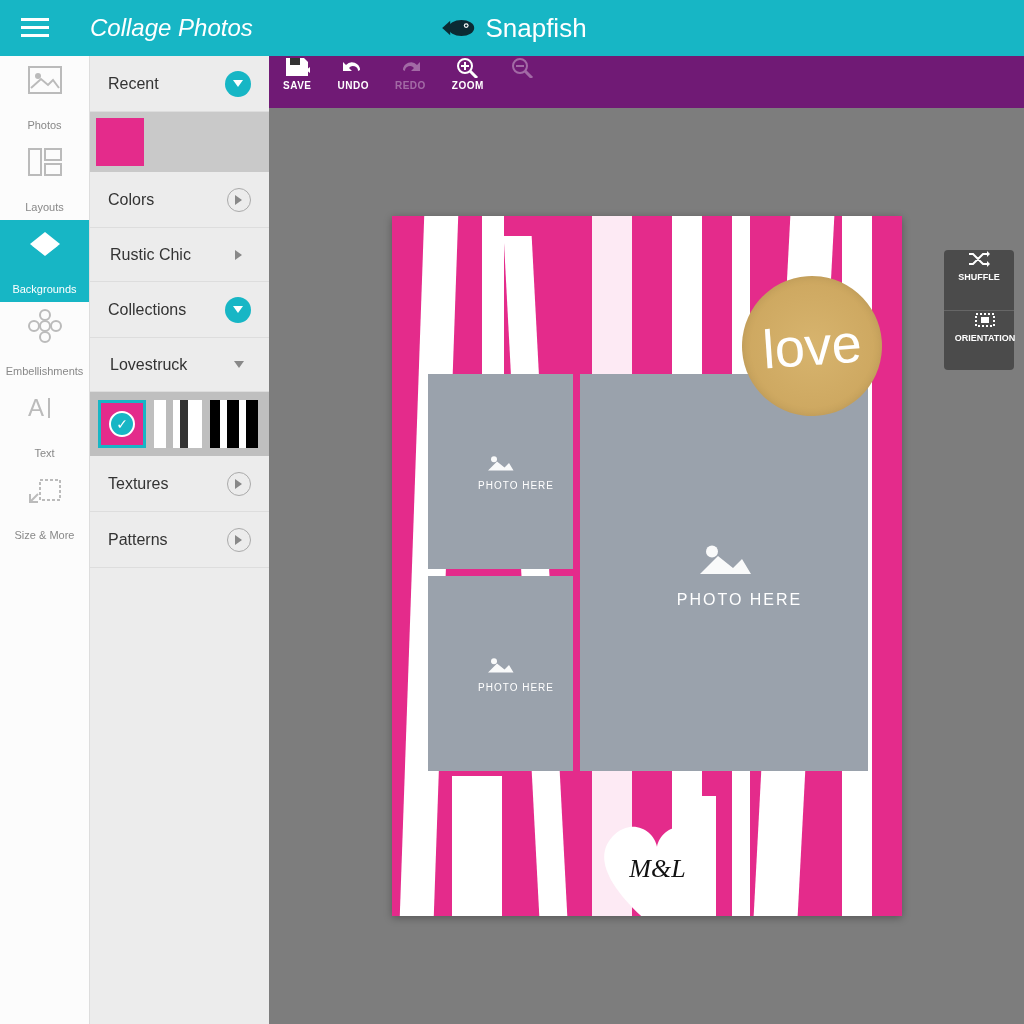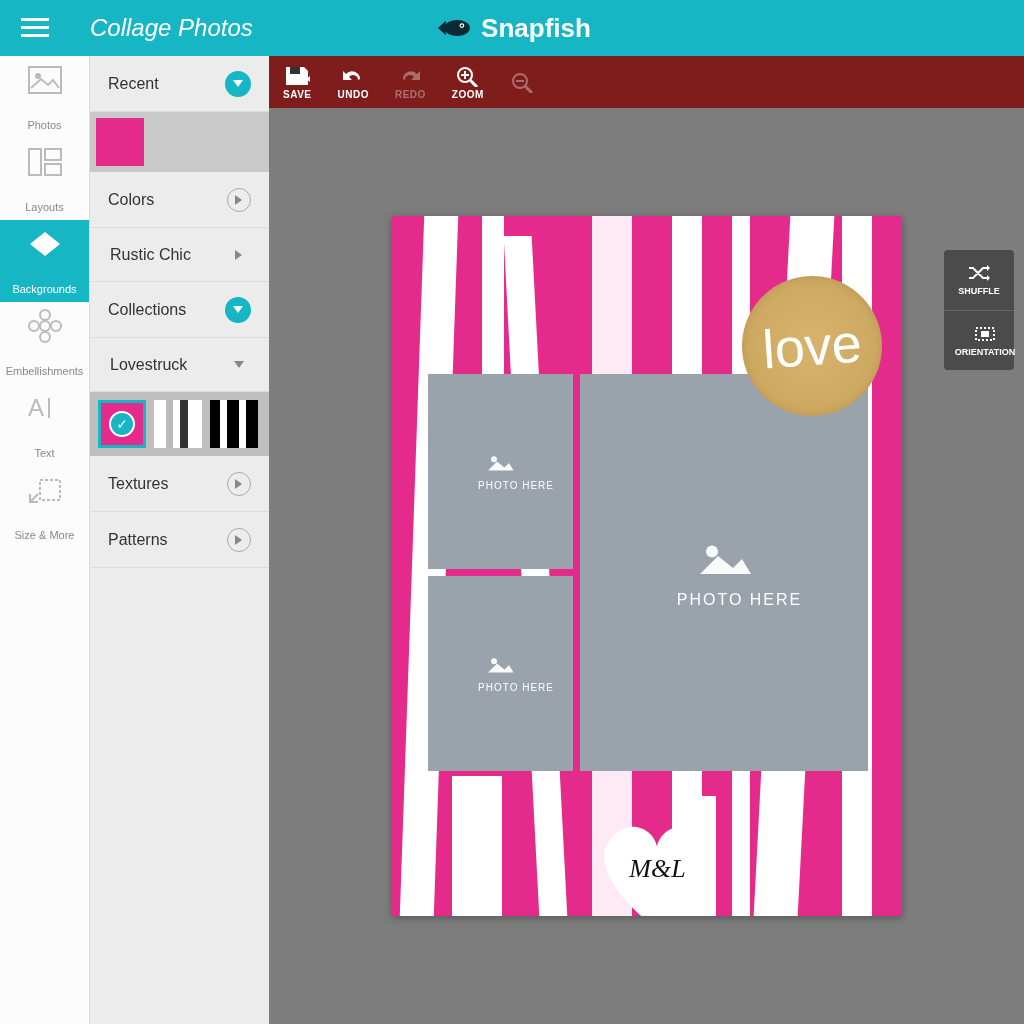--- a/index.html
+++ b/index.html
@@ -3,21 +3,21 @@
 <meta charset="utf-8">
 <style>
 * { margin:0; padding:0; box-sizing:border-box; font-family: "Helvetica Neue", Arial, sans-serif; }
 html,body { width:1024px; height:1024px; overflow:hidden; background:#777; }
 
 
 .topbar { height:56px; background:#17b6c5; display:flex; align-items:center; color:#fff; position:relative; }
 .hamburger { width:70px; height:56px; display:flex; align-items:center; justify-content:center; cursor:pointer; }
 .hamburger svg { width:28px; height:20px; }
 .app-title { font-size:24px; font-weight:300; font-style:italic; margin-left:20px; }
-.brand { position:absolute; left:50%; transform:translateX(-50%); display:flex; align-items:center; gap:8px; font-size:26px; font-weight:700; }
+.brand { position:absolute; left:50%; transform:translateX(-50%); display:flex; align-items:center; gap:8px; font-size:26px; font-weight:400; }
 .brand svg { width:40px; height:28px; }
 
 
 .app-body { display:flex; height:calc(1024px - 56px); }
 .rail { width:90px; background:#fcfcfc; border-right:1px solid #ddd; display:flex; flex-direction:column; }
 .rail-item { height:82px; display:flex; flex-direction:column; align-items:center; justify-content:center; gap:22px; color:#888; font-size:11px; cursor:pointer; }
 .rail-item.active { background:#17b6c5; color:#fff;align-items:center; }
 .rail-item svg { width:34px; height:34px; }
 .rail-item span { font-weight:300; }
 
@@ -32,28 +32,28 @@
 .thumb-strip.dark { background:#bfbfbf; gap:8px; padding:8px; height:64px; }
 .thumb { width:48px; height:48px; background:#e42b8b; position:relative; }
 .thumb.selected { border:3px solid #17b6c5; }
 .thumb.selected::after { content:"✓"; position:absolute; top:50%; left:50%; transform:translate(-50%,-50%); color:#fff; background:#17b6c5; width:22px; height:22px; border-radius:50%; display:flex; align-items:center; justify-content:center; font-size:14px; border:2px solid #fff; }
 .thumb.bw1 { background:linear-gradient(90deg,#fff 0%,#fff 25%,#bbb 25%,#bbb 40%,#fff 40%,#fff 55%,#333 55%,#333 70%,#fff 70%); }
 .thumb.bw2 { background:linear-gradient(90deg,#000 0%,#000 20%,#fff 20%,#fff 35%,#000 35%,#000 60%,#fff 60%,#fff 75%,#000 75%); }
 .panel-fill { flex:1; background:#ececec; }
 
 
 .canvas-area { flex:1; display:flex; flex-direction:column; background:#7d7d7d; position:relative; }
-.toolbar { height:52px; background:#7f1d1d; display:flex; align-items:center; padding:0 14px; gap:26px; }
+.toolbar { height:52px; background:#701a75; display:flex; padding:0 14px; gap:26px; }
 .tool { color:#fff; display:flex; flex-direction:column; align-items:center; gap:2px; cursor:pointer; font-size:10px; font-weight:600; letter-spacing:.5px; }
 .tool.disabled { opacity:.35; cursor:default; }
 .tool svg { width:26px; height:22px; }
 
 
 .float-ctrl { position:absolute; right:10px; top:194px; width:70px; background:#4b4b4b; border-radius:4px; display:flex; flex-direction:column; }
-.float-btn { height:60px; color:#fff; font-size:9px; font-weight:600; display:flex; flex-direction:column; align-items:center; justify-content:center; gap:4px; cursor:pointer; }
+.float-btn { height:60px; color:#fff; font-size:9px; font-weight:600; display:flex; flex-direction:column; align-items:center; justify-content:flex-start; gap:4px; cursor:pointer; }
 .float-btn + .float-btn { border-top:1px solid #666;padding-left:12px; }
 .float-btn svg { width:22px; height:18px; }
 
 
 .stage { flex:1; display:flex; align-items:center; justify-content:center; }
 .card { width:510px; height:700px; background:#e42b8b; position:relative; overflow:hidden; box-shadow:0 2px 8px rgba(0,0,0,.3); }
 .brush-bg { position:absolute; inset:0; }
 .brush-bg div { position:absolute; background:#fff; }
 .photo-slot { position:absolute; background:#9aa2ac; display:flex; flex-direction:column; align-items:center; justify-content:center; color:#fff; }
 .photo-slot svg { width:42px; height:30px; opacity:.95; }

